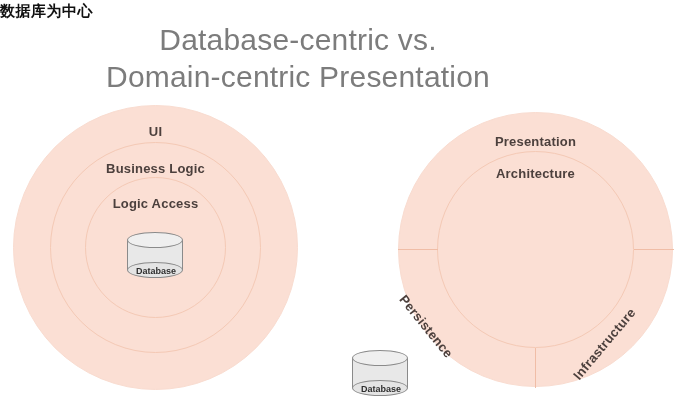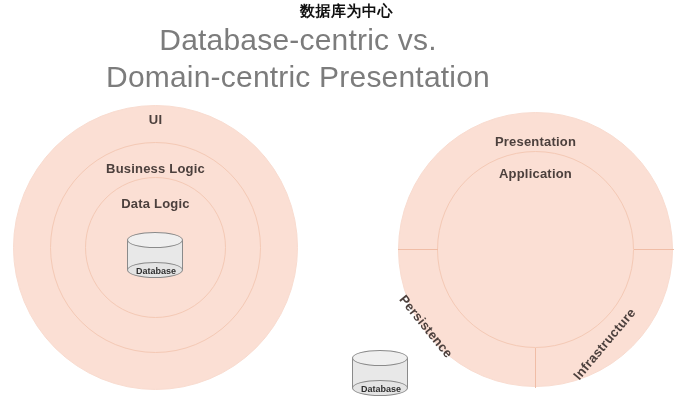--- a/index.html
+++ b/index.html
@@ -14,21 +14,20 @@
     background: #ffffff;
     overflow: hidden;
     font-family: "Liberation Sans", "DejaVu Sans", sans-serif;
   }
 
   
   .cn-note {
     position: absolute;
     left: 0;
     width: 693px;
-    text-align: center;
     color: #111111;
     font-size: 15px;
     font-weight: 700;
     letter-spacing: 0.5px;
     font-family: "DejaVu Sans", "Liberation Sans", sans-serif;
   }
   #cn-top { top: 2px; }
   #cn-bottom { top: 87px; }
 
   .title {
@@ -71,21 +70,21 @@
     border-color: #f9dcd0;
   }
   #left-mid {
     left: 50px; top: 142px;
     width: 211px; height: 211px;
   }
   #left-inner {
     left: 85px; top: 177px;
     width: 141px; height: 141px;
   }
-  #label-ui           { top: 6px; }
+  #label-ui           { top: 18px; }
   #label-business     { top: 18px; }
   #label-dataaccess   { top: 18px; }
 
   
   #right-outer {
     left: 398px; top: 112px;
     width: 275px; height: 275px;
     border-color: #f9dcd0;
   }
   #right-mid {
@@ -191,36 +190,36 @@
 
   <div class="circle" id="left-outer">
     <div class="ring-label" id="label-ui">UI</div>
   </div>
 
   <div class="circle" id="left-mid">
     <div class="ring-label" id="label-business">Business Logic</div>
   </div>
 
   <div class="circle" id="left-inner">
-    <div class="ring-label" id="label-dataaccess">Data Logic</div>
+    <div class="ring-label" id="label-dataaccess">Logic Access</div>
   </div>
 
   <div class="db" id="db-left">
     <div class="body"></div>
     <div class="bottom"></div>
     <div class="top"></div>
     <div class="dblabel">Database</div>
   </div>
 
   <div class="circle" id="right-outer">
     <div class="ring-label" id="label-presentation">Presentation</div>
   </div>
 
   <div class="circle" id="right-mid">
-    <div class="ring-label" id="label-application">Application</div>
+    <div class="ring-label" id="label-application">Architecture</div>
   </div>
 
 
   <div class="divider" id="div-left"></div>
   <div class="divider" id="div-right"></div>
   <div class="divider" id="div-bottom"></div>
 
   <div class="arc-label" id="label-persistence">Persistence</div>
 
   <div class="arc-label" id="label-infrastructure">Infrastructure</div>

